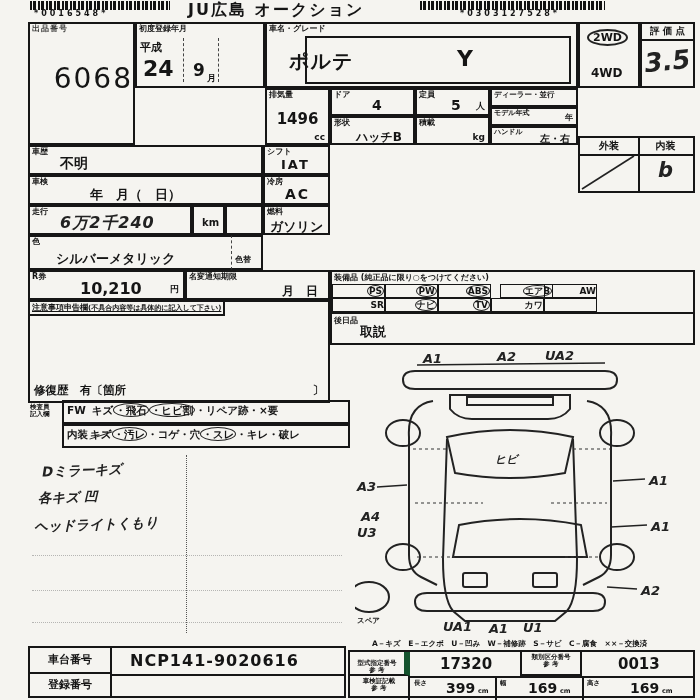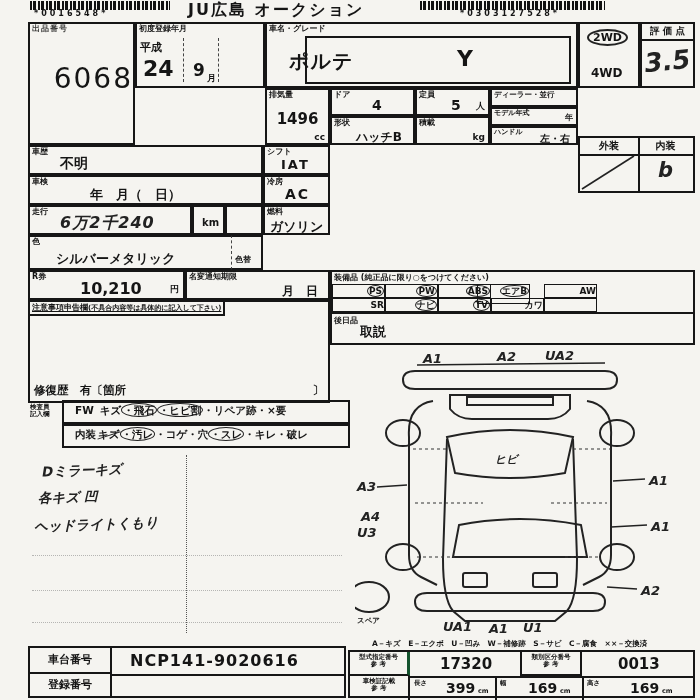--- a/index.html
+++ b/index.html
@@ -11,21 +11,21 @@
   }
   .cell{position:absolute;border:2px solid #161616;box-sizing:border-box;background:transparent;}
   .lbl{position:absolute;top:1px;left:2px;font-size:8px;font-weight:bold;white-space:nowrap;line-height:1.05;}
   .big{font-weight:bold;}
   .hand{font-style:italic;font-weight:bold;color:#222;}
   .bc{position:absolute;height:9px;background:repeating-linear-gradient(90deg,#111 0 2px,transparent 2px 3px,#111 3px 6px,transparent 6px 8px);}
   .bcdigits{position:absolute;font-size:8px;font-weight:bold;letter-spacing:3px;white-space:nowrap;}
   .boxlabel{display:inline-block;border:2px solid #161616;font-size:8px;font-weight:bold;padding:0 2px;line-height:11px;background:#f5f4f0;white-space:nowrap;}
   .circ{border:2px solid #222;border-radius:50%;padding:0 4px;}
   .equip-cell{position:absolute;border:1.5px solid #161616;box-sizing:border-box;text-align:right;font-size:9px;font-weight:bold;line-height:13px;}
-  .insp-row{position:absolute;left:30px;width:258px;border:2px solid #161616;box-sizing:border-box;height:24px;font-size:10.5px;font-weight:bold;white-space:nowrap;padding:2px 11px;letter-spacing:0;}
+  .insp-row{position:absolute;left:30px;width:258px;border:2px solid #161616;box-sizing:border-box;height:24px;font-size:10.5px;font-weight:bold;white-space:nowrap;padding:2px 3px;letter-spacing:0;}
   .insp-item+.insp-item::before{content:"・";}
   .insp-item.circled{border:1.5px solid #222;border-radius:50%;padding:0 1px;}
   .insp-item.struck{position:relative;}
   .insp-item.struck::after{content:"";position:absolute;left:-1px;right:-1px;top:55%;border-top:1.6px solid #222;transform:rotate(-18deg);}
   .note{position:absolute;font-size:13.5px;white-space:nowrap;}
   .dotline{position:absolute;border-top:1.5px dotted #777;opacity:.5;}
   svg text{font-family:"DejaVu Sans",sans-serif;}
   .tinylbl{font-size:6.5px;font-weight:bold;line-height:1.1;}
 </style>
 </head>
@@ -176,21 +176,21 @@
     <span class="big" style="position:absolute;left:4px;bottom:3px;font-size:11.5px;">修復歴　有〔箇所</span>
     <span class="big" style="position:absolute;right:4px;bottom:3px;font-size:11.5px;">〕</span>
   </div>
 
   <div class="cell" style="left:330px;top:270px;width:365px;height:75px;">
     <span style="position:absolute;top:0;left:2px;font-size:8px;font-weight:bold;text-align:right;">装備品 (純正品に限り○をつけてください)</span>
 
     <div class="equip-cell" style="left:0;top:12px;width:53px;height:14px;"><span class="insp-item circled">PS</span></div>
     <div class="equip-cell" style="left:53px;top:12px;width:53px;height:14px;"><span class="insp-item circled">PW</span></div>
     <div class="equip-cell" style="left:106px;top:12px;width:53px;height:14px;"><span class="insp-item circled">ABS</span></div>
-    <div class="equip-cell" style="left:145px;top:12px;width:53px;height:20px;"><span class="insp-item circled">エアB</span></div>
+    <div class="equip-cell" style="left:168px;top:12px;width:53px;height:14px;"><span class="insp-item circled">エアB</span></div>
     <div class="equip-cell" style="left:212px;top:12px;width:53px;height:14px;"><span class="insp-item">AW</span></div>
 
     <div class="equip-cell" style="left:0;top:26px;width:53px;height:14px;"><span class="insp-item">SR</span></div>
     <div class="equip-cell" style="left:53px;top:26px;width:53px;height:14px;"><span class="insp-item circled">ナビ</span></div>
     <div class="equip-cell" style="left:106px;top:26px;width:53px;height:14px;"><span class="insp-item circled">TV</span></div>
     <div class="equip-cell" style="left:159px;top:26px;width:53px;height:14px;"><span class="insp-item">カワ</span></div>
     <div class="equip-cell" style="left:212px;top:26px;width:53px;height:14px;"><span></span></div>
 
 
     <div style="position:absolute;left:0;top:40px;right:0;bottom:0;border-top:2px solid #161616;">
@@ -289,21 +289,21 @@
   <div class="cell" style="left:28px;top:646px;width:318px;height:52px;">
     <div style="position:absolute;left:0;top:0;width:82px;height:26px;border-right:2px solid #161616;border-bottom:2px solid #161616;box-sizing:border-box;text-align:center;font-size:11px;font-weight:bold;line-height:24px;">車台番号</div>
     <div class="big" style="position:absolute;left:100px;top:3px;font-size:16px;letter-spacing:1px;">NCP141-9020616</div>
     <div style="position:absolute;left:0;top:26px;width:82px;height:22px;border-right:2px solid #161616;box-sizing:border-box;text-align:center;font-size:11px;font-weight:bold;line-height:22px;">登録番号</div>
     <div style="position:absolute;left:100px;top:30px;font-size:13px;"></div>
     <div style="position:absolute;left:82px;top:26px;right:0;border-top:2px solid #161616;"></div>
   </div>
 
   <div class="cell" style="left:348px;top:650px;width:347px;height:48px;">
 
-    <div style="position:absolute;left:0;top:0;width:60px;height:24px;border-right:3px solid #14532d;border-bottom:2px solid #161616;box-sizing:border-box;padding-top:2px;text-align:center;">
+    <div style="position:absolute;left:0;top:0;width:60px;height:24px;border-right:6px solid #14532d;border-bottom:2px solid #161616;box-sizing:border-box;padding-top:8px;text-align:center;">
       <div class="tinylbl">型式指定番号</div>
       <div class="tinylbl">参 考</div>
     </div>
     <div class="big" style="position:absolute;left:90px;top:3px;font-size:15px;">17320</div>
     <div style="position:absolute;left:170px;top:0;width:62px;height:24px;border-left:2px solid #161616;border-right:2px solid #161616;border-bottom:2px solid #161616;box-sizing:border-box;padding-top:2px;text-align:center;">
       <div class="tinylbl">類別区分番号</div>
       <div class="tinylbl">参 考</div>
     </div>
     <div class="big" style="position:absolute;left:268px;top:3px;font-size:15px;">0013</div>
 

